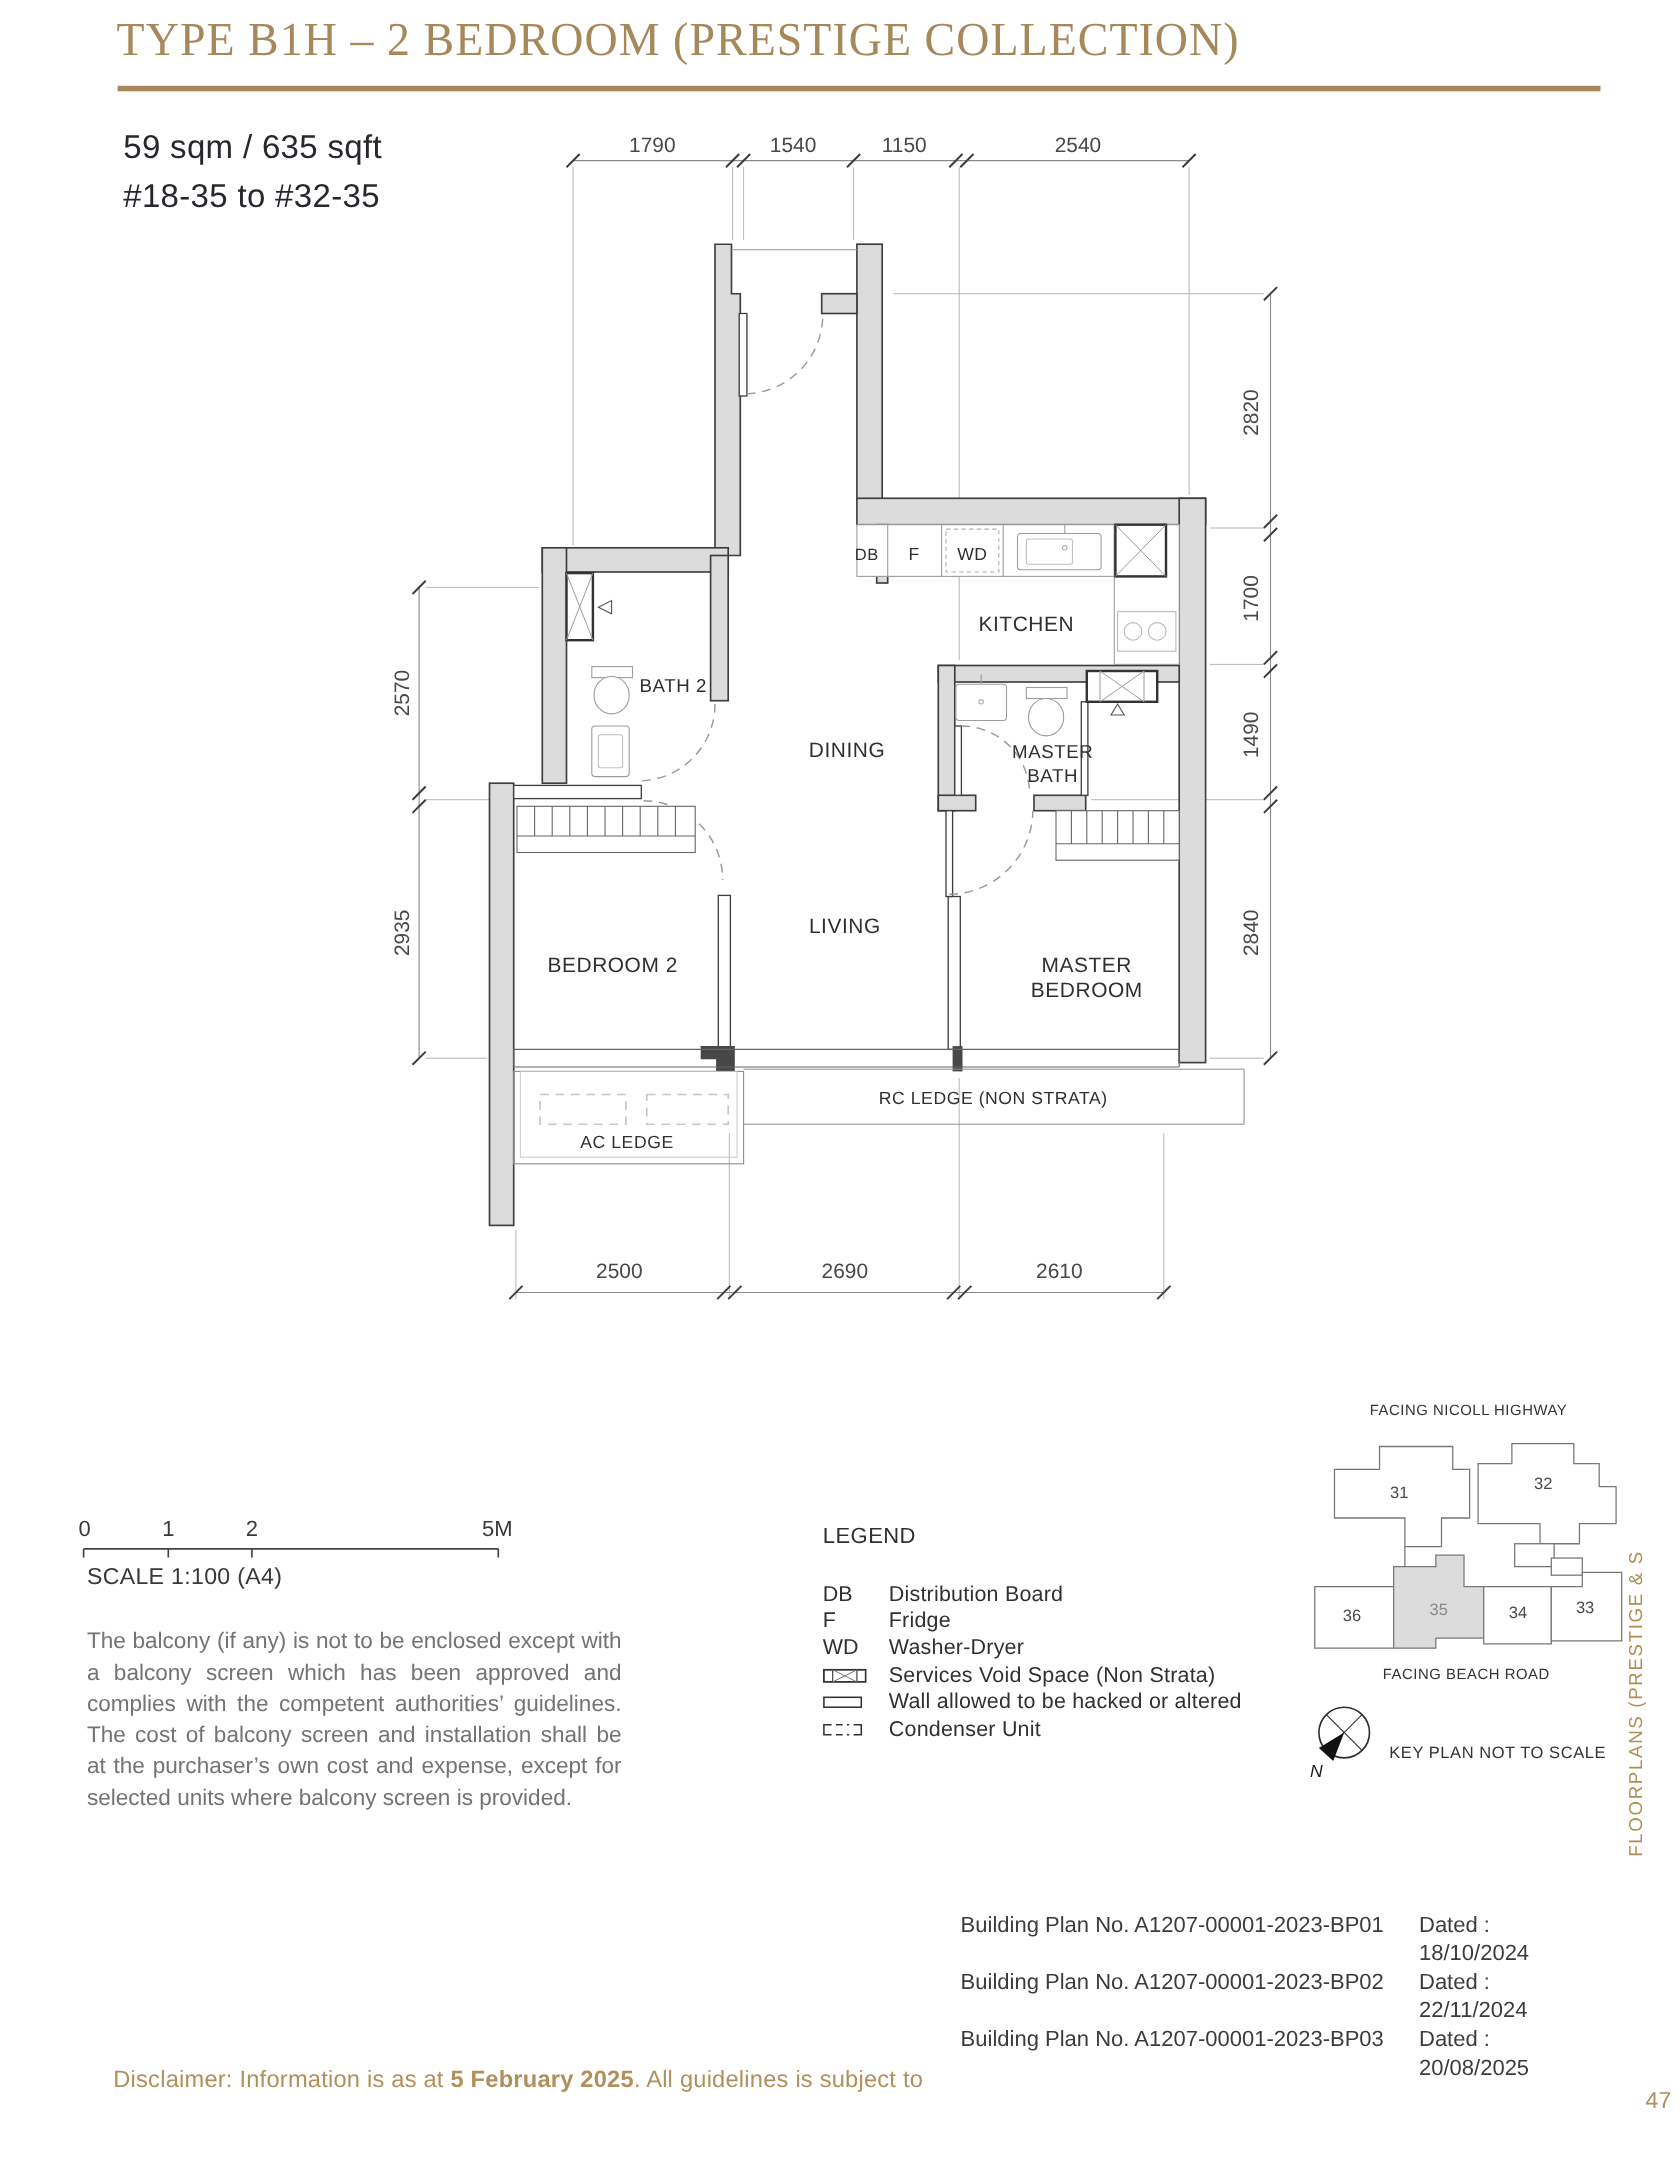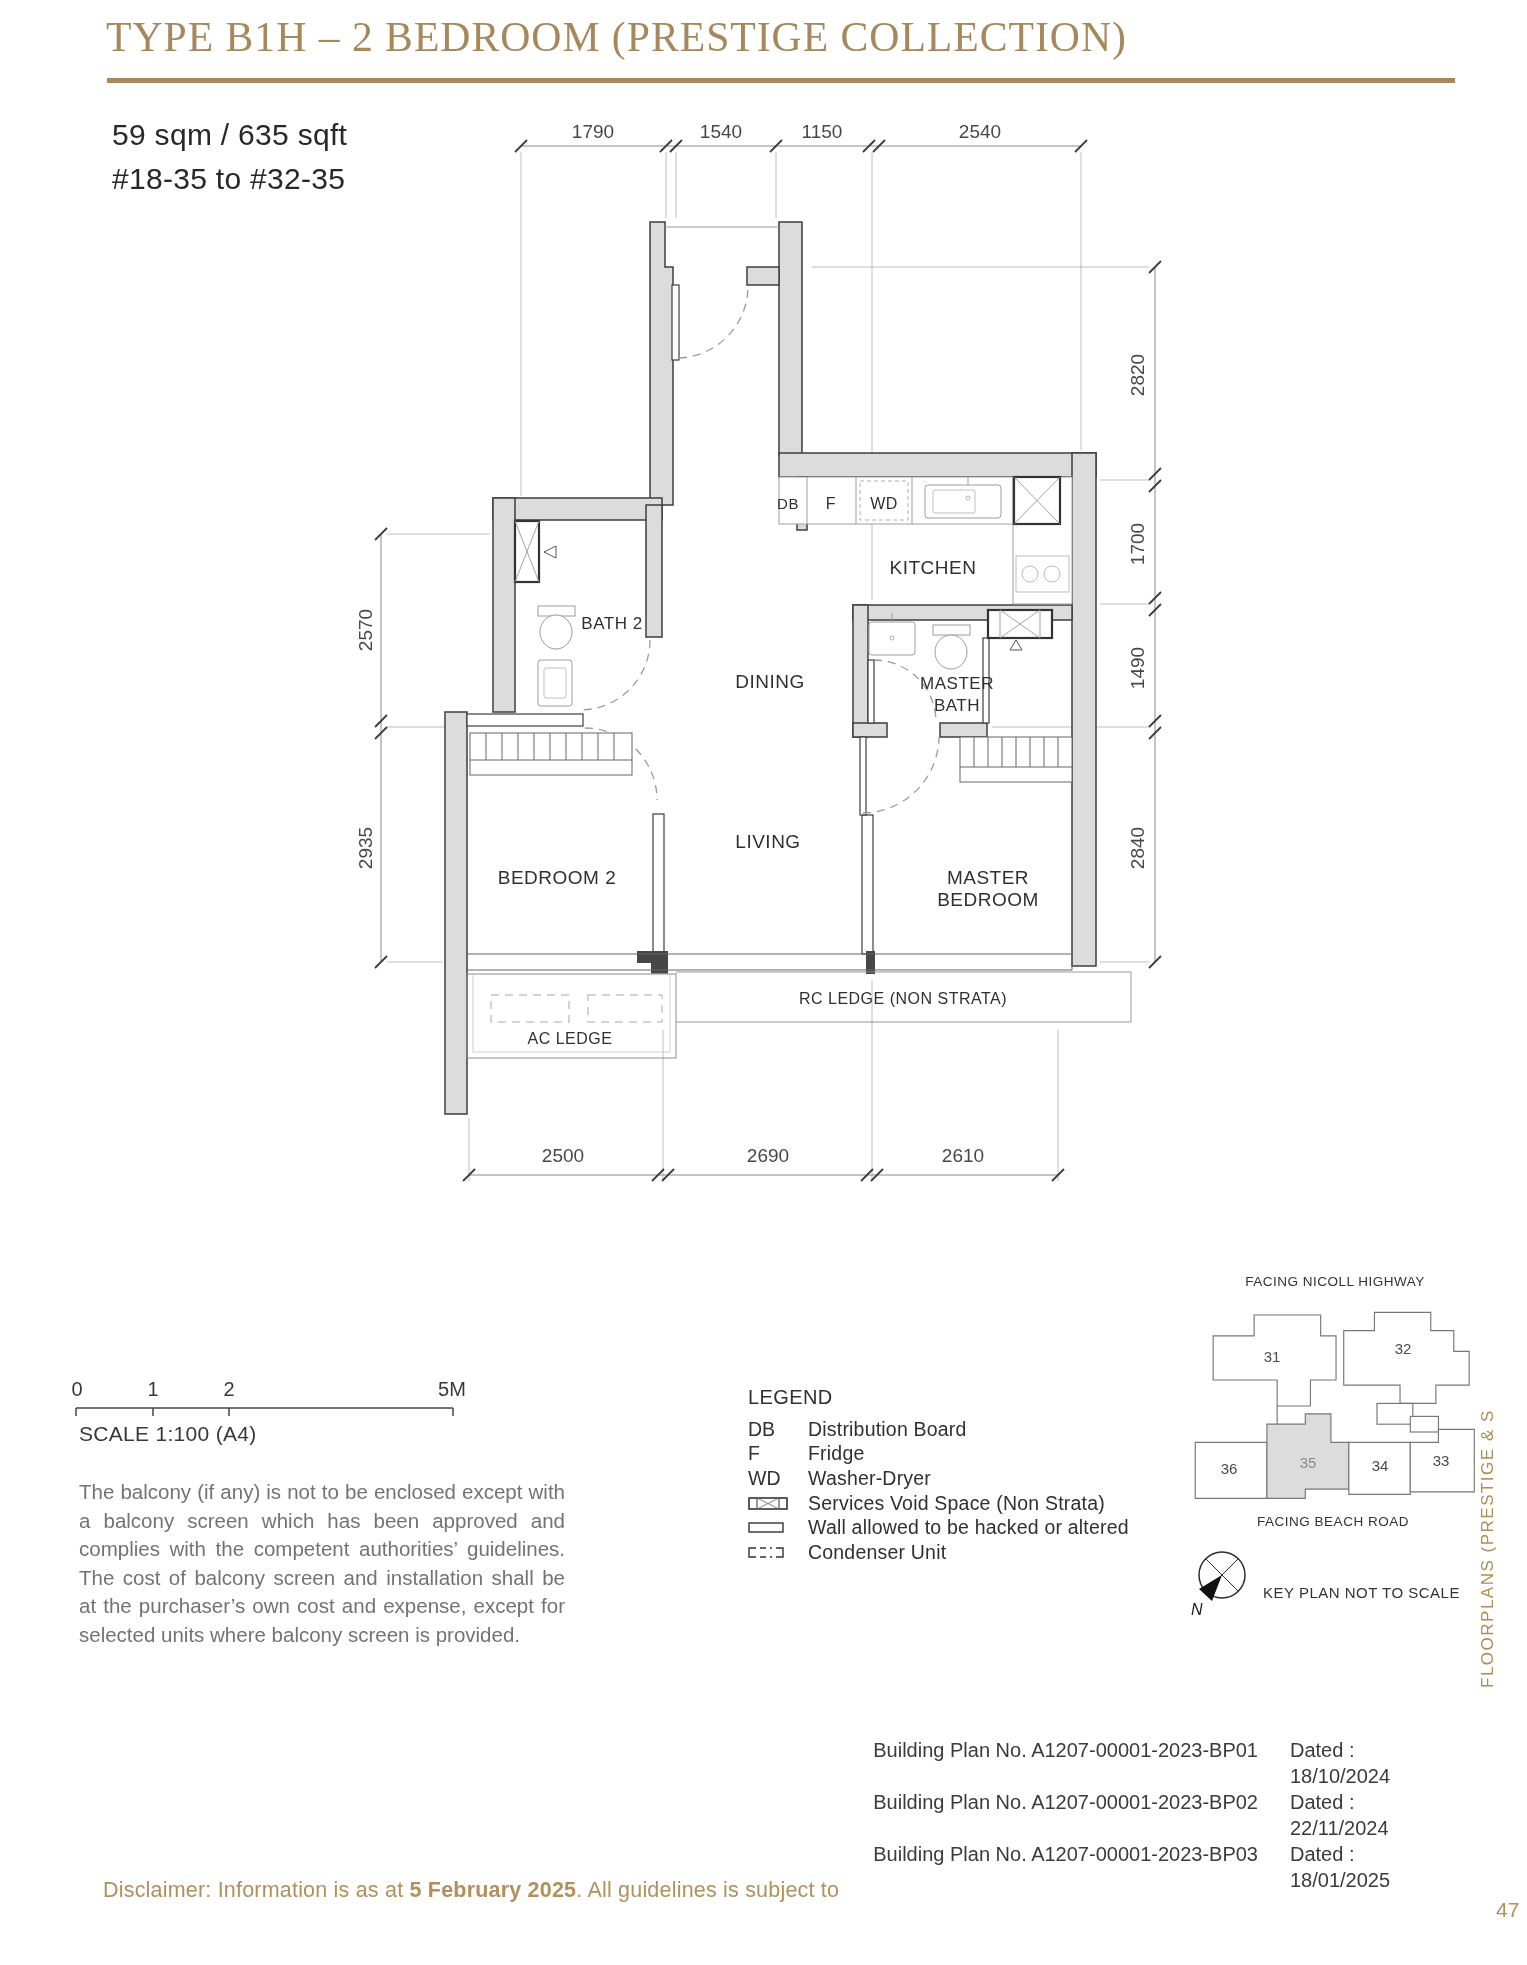--- a/index.html
+++ b/index.html
@@ -10,21 +10,21 @@
   #title{left:106px;top:12px;font-family:"Liberation Serif", serif;font-size:43px;letter-spacing:1px;
          color:#a6885a;transform:scaleX(.97);transform-origin:left;white-space:nowrap;font-weight:400;}
   #gold-rule{left:107px;top:78px;width:1348px;height:5px;background:#a6885a;}
   #area-line{left:112px;top:118px;font-size:30px;color:#27272d;letter-spacing:.3px;}
   #stack-line{left:112px;top:162px;font-size:30px;color:#27272d;letter-spacing:.3px;}
   
   #scale-caption{left:79px;top:1422px;font-size:21px;color:#39393b;letter-spacing:.3px;}
   #balcony-note{left:79px;top:1478px;width:486px;font-size:20.5px;line-height:28.5px;color:#737373;text-align:justify;}
   
   #legend{left:748px;top:1386px;width:420px;}
-  #legend .lg-title{font-size:20px;color:#303032;margin-bottom:8px;letter-spacing:.4px;}
+  #legend .lg-title{font-size:20px;color:#303032;margin-bottom:28px;letter-spacing:.4px;}
   #legend .lg-row{display:flex;align-items:center;height:24.6px;}
   #legend .lg-key{width:60px;font-size:19.5px;color:#303032;flex:none;}
   #legend .lg-label{font-size:19.5px;color:#303032;letter-spacing:.2px;}
   #legend .lg-ico{width:40px;height:15px;flex:none;margin-right:20px;}
   
   #bplans{left:870px;top:1737px;width:580px;}
   .bp-row{display:flex;justify-content:flex-end;gap:32px;font-size:20px;color:#3b3b3d;line-height:26px;}
   .bp-dated{width:160px;flex:none;}
   
   #side-label{left:1478px;top:1288px;height:400px;width:28px;color:#ad8f55;font-size:17px;letter-spacing:1.5px;
@@ -363,21 +363,21 @@
     <div class="bp-row">
       <span>Building Plan No. A1207-00001-2023-BP01</span>
       <span class="bp-dated">Dated : 18/10/2024</span>
     </div>
     <div class="bp-row">
       <span>Building Plan No. A1207-00001-2023-BP02</span>
       <span class="bp-dated">Dated : 22/11/2024</span>
     </div>
     <div class="bp-row">
       <span>Building Plan No. A1207-00001-2023-BP03</span>
-      <span class="bp-dated">Dated : 18/01/2025</span>
+      <span class="bp-dated">Dated : 20/08/2025</span>
     </div>
   </div>
 
   <div class="abs" id="side-label">FLOORPLANS (PRESTIGE &amp; S</div>
 
   <div class="abs" id="footer-disclaimer">
     <span>Disclaimer: Information is as at </span><b>5 February 2025</b><span>. All guidelines is subject to</span><br>
   </div>
   <div class="abs" id="page-num">47</div>
 

